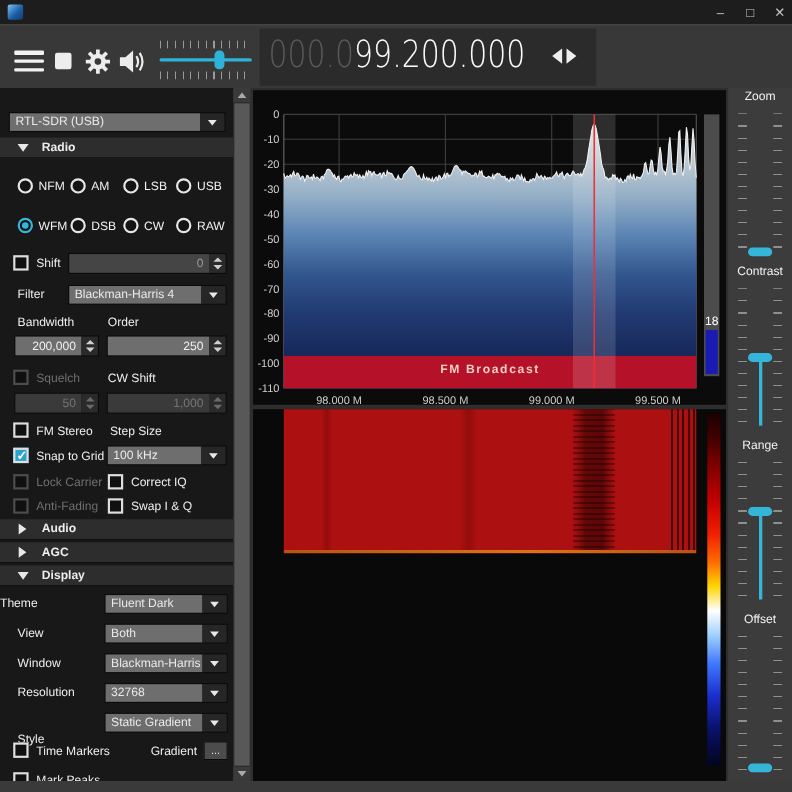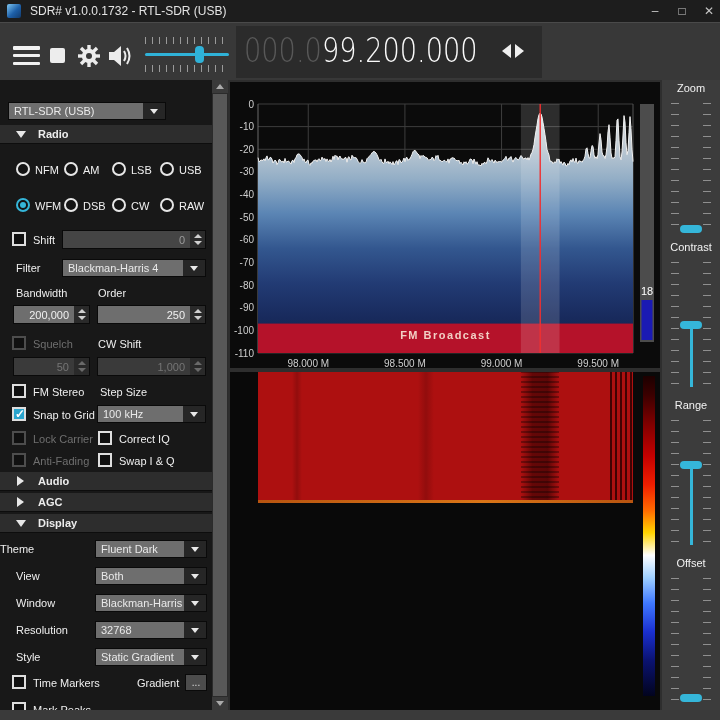--- a/index.html
+++ b/index.html
@@ -121,21 +121,20 @@
   #bottom-strip{position:absolute;left:0;top:710px;width:720px;height:10px;background:#3a3a3a;}
   svg text{font-family:"Liberation Sans",sans-serif;}
 </style>
 </head>
 <body>
 
 <div id="app">
 
   <div id="titlebar">
     <div id="app-icon"></div>
-    <div id="win-title">SDR# v1.0.0.1732 - RTL-SDR (USB)</div>
     <div class="win-btn" id="btn-min">–</div>
     <div class="win-btn" id="btn-max">□</div>
     <div class="win-btn" id="btn-close">✕</div>
   </div>
 
   <div id="toolbar">
     <div id="menu-btn">
         <div></div>
         <div></div>
         <div></div>
@@ -170,21 +169,21 @@
       <div id="freq-digits"><span id="freq-dim">000.0</span><span id="freq-bright">99.200.000</span></div>
       <div id="tune-arrows">
         <div class="tri-left"></div>
         <div class="tri-right"></div>
       </div>
     </div>
   </div>
 
   <div id="sidebar">
 
-    <div class="dd" style="left:8px;top:22px;width:158px;">
+    <div class="dd" style="left:8px;top:22px;width:197px;">
       <span class="dd-val">RTL-SDR (USB)</span>
       <span class="dd-btn"></span>
     </div>
 
     <div class="panel-h" style="top:45px;">
       <div class="tri-down"></div>
       <span class="hdr-txt">Radio</span>
     </div>
 
     <div class="radio" style="left:16px;top:82px;"></div>
@@ -303,21 +302,21 @@
     <span class="lbl" style="left:16px;top:517px;">Window</span>
     <div class="dd" style="left:95px;top:514px;width:112px;">
       <span class="dd-val">Blackman-Harris 4</span>
       <span class="dd-btn"></span>
     </div>
     <span class="lbl" style="left:16px;top:544px;">Resolution</span>
     <div class="dd" style="left:95px;top:541px;width:112px;">
       <span class="dd-val">32768</span>
       <span class="dd-btn"></span>
     </div>
-    <span class="lbl" style="left:16px;top:571px;">Style</span>
+    <span class="lbl" style="left:16px;top:586px;">Style</span>
     <div class="dd" style="left:95px;top:568px;width:112px;">
       <span class="dd-val">Static Gradient</span>
       <span class="dd-btn"></span>
     </div>
 
     <div class="cb" style="left:12px;top:595px;"></div>
     <span class="lbl" style="left:33px;top:597px;">Time Markers</span>
     <span class="lbl" style="left:137px;top:597px;">Gradient</span>
     <div class="mini-btn" style="left:185px;top:594px;width:22px;height:17px;">...</div>
 

